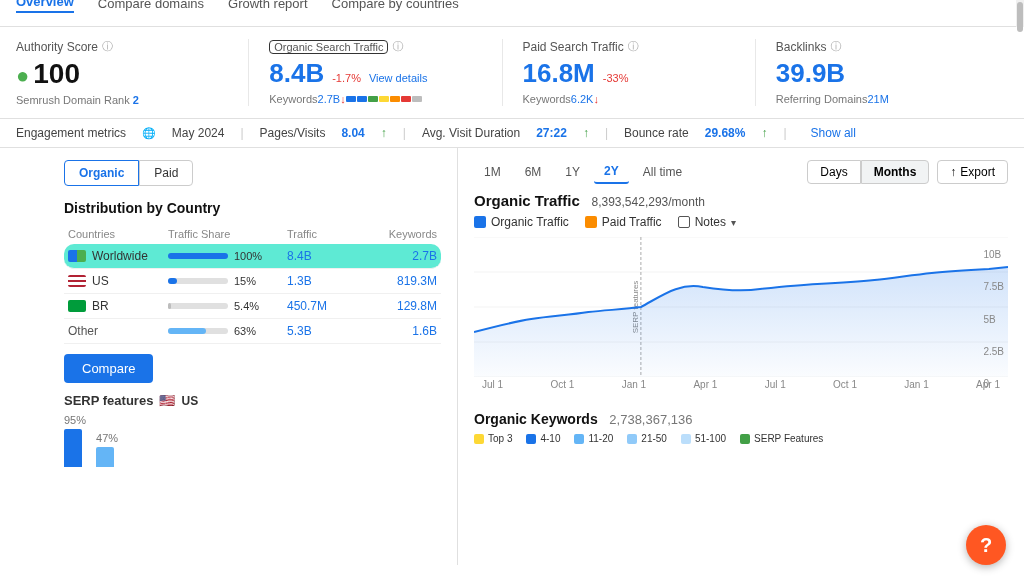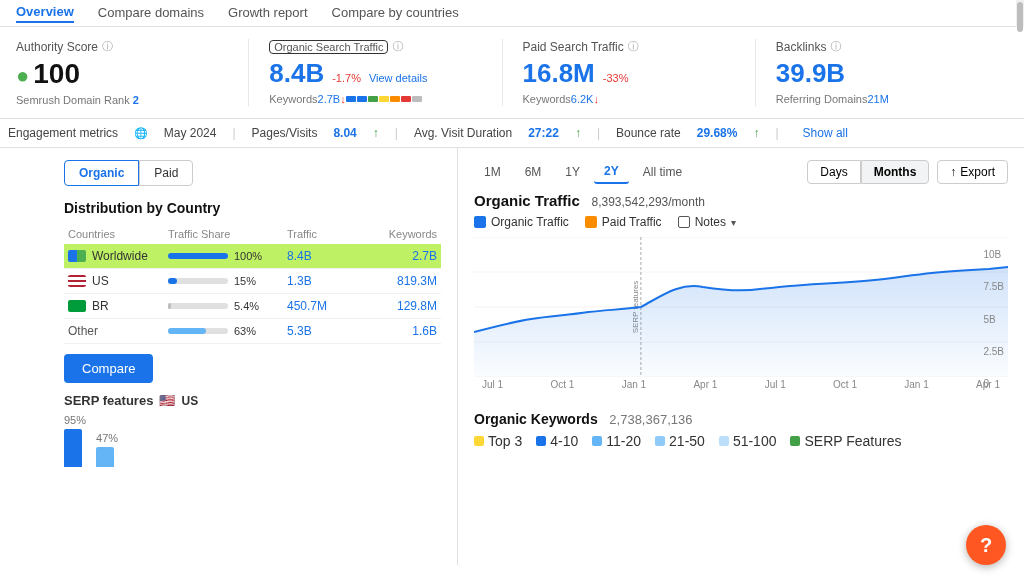--- a/index.html
+++ b/index.html
@@ -1,19 +1,19 @@
 <!DOCTYPE html>
 <html><head>
   <meta charset="utf-8">
   <style>
     * { box-sizing: border-box; margin: 0; padding: 0; }
     body { font-family: Arial, sans-serif; font-size: 13px; background: #fff; color: #333; overflow: hidden; width: 1024px; height: 583px; }
 
     
-    .top-nav { display: flex; align-items: center; border-bottom: 1px solid #e0e0e0; padding: 13px 16px; height: 24px; background: #fff; }
+    .top-nav { display: flex; align-items: flex-end; border-bottom: 1px solid #e0e0e0; padding: 13px 16px; height: 24px; background: #fff; }
     .top-nav a { text-decoration: none; color: #555; margin-right: 24px; font-size: 13px; padding-bottom: 2px; cursor: pointer; }
     .top-nav a.active { color: #1a73e8; border-bottom: 2px solid #1a73e8; font-weight: 600; }
 
     
     .metrics-row { display: flex; align-items: stretch; border-bottom: 1px solid #e0e0e0; padding: 12px 16px; gap: 0; background: #fff; }
     .metric-card { flex: 1; padding: 0 20px; border-right: 1px solid #e8e8e8; }
     .metric-card:first-child { padding-left: 0; }
     .metric-card:last-child { border-right: none; }
     .metric-label { font-size: 12px; color: #555; margin-bottom: 4px; display: flex; align-items: center; gap: 4px; }
     .metric-value { font-size: 26px; font-weight: 700; color: #1a73e8; }
@@ -26,21 +26,21 @@
     .kw-seg { height: 6px; width: 10px; border-radius: 1px; }
     .seg-blue { background: #1a73e8; }
     .seg-green { background: #43a047; }
     .seg-yellow { background: #fdd835; }
     .seg-orange { background: #fb8c00; }
     .seg-red { background: #e53935; }
     .seg-gray { background: #bdbdbd; }
     .metric-outline { border: 1.5px solid #333; border-radius: 4px; padding: 0 4px; display: inline-block; font-size: 11px; }
 
     
-    .engagement-bar { display: flex; align-items: center; gap: 16px; padding: 7px 8px; border-bottom: 1px solid #e0e0e0; font-size: 12px; color: #444; background: #fff; }
+    .engagement-bar { display: flex; align-items: center; gap: 16px; padding: 7px 16px; border-bottom: 1px solid #e0e0e0; font-size: 12px; color: #444; background: #fff; }
     .eng-val { color: #1a73e8; font-weight: 600; }
     .show-all { color: #1a73e8; text-decoration: none; cursor: pointer; margin-left: 8px; }
     .sep { color: #ccc; }
 
     
     .main-content { display: flex; height: calc(583px - 42px - 90px - 34px); padding-left: 48px; }
 
     
     .left-panel { width: 410px; border-right: 1px solid #e0e0e0; padding: 12px 16px; overflow: hidden; }
     .tab-row { display: flex; gap: 0; margin-bottom: 14px; }
@@ -88,36 +88,36 @@
 
     
     .chart-area { position: relative; height: 140px; background: #fff; border: none; }
     .chart-svg { width: 100%; height: 100%; }
     .chart-labels { display: flex; justify-content: space-between; font-size: 10px; color: #888; margin-top: 2px; padding: 0 8px; }
 
     
     .keywords-section { margin-top: 21px; }
     .kw-section-title { font-size: 14px; font-weight: 700; color: #111; }
     .kw-count { font-size: 13px; color: #777; margin-left: 8px; }
-    .kw-legend { display: flex; gap: 14px; margin-top: 6px; font-size: 14px; align-items: center; }
+    .kw-legend { display: flex; gap: 14px; margin-top: 6px; font-size: 10px; align-items: center; }
     .kw-legend-item { display: flex; align-items: center; gap: 4px; cursor: pointer; }
     .kw-dot { width: 10px; height: 10px; border-radius: 2px; }
     .kw-yellow { background: #fdd835; }
     .kw-blue { background: #1a73e8; }
     .kw-ltblue { background: #64b5f6; }
     .kw-skyblue { background: #90caf9; }
     .kw-paleblue { background: #bbdefb; }
     .kw-green { background: #43a047; }
 
     
     .help-btn { position: fixed; bottom: 18px; right: 18px; width: 40px; height: 40px; border-radius: 50%; background: #ff5722; color: #fff; font-size: 20px; font-weight: 700; display: flex; align-items: center; justify-content: center; cursor: pointer; box-shadow: 0 2px 8px rgba(0,0,0,0.3); z-index: 100; }
     .scrollbar { position: absolute; right: 0; top: 0; width: 8px; height: 100%; background: #f0f0f0; }
     .scrollbar-thumb { width: 6px; height: 30px; background: #bdbdbd; border-radius: 3px; margin: 2px auto; }
 
-    .worldwide-row { background: #bef264; }
+    .worldwide-row { background: #5eead4; border-radius: 10px; }
   </style>
 </head>
 <body>
 
 <div style="position:relative;">
   <nav class="top-nav">
     <a class="active">Overview</a>
     <a>Compare domains</a>
     <a>Growth report</a>
     <a>Compare by countries</a>

